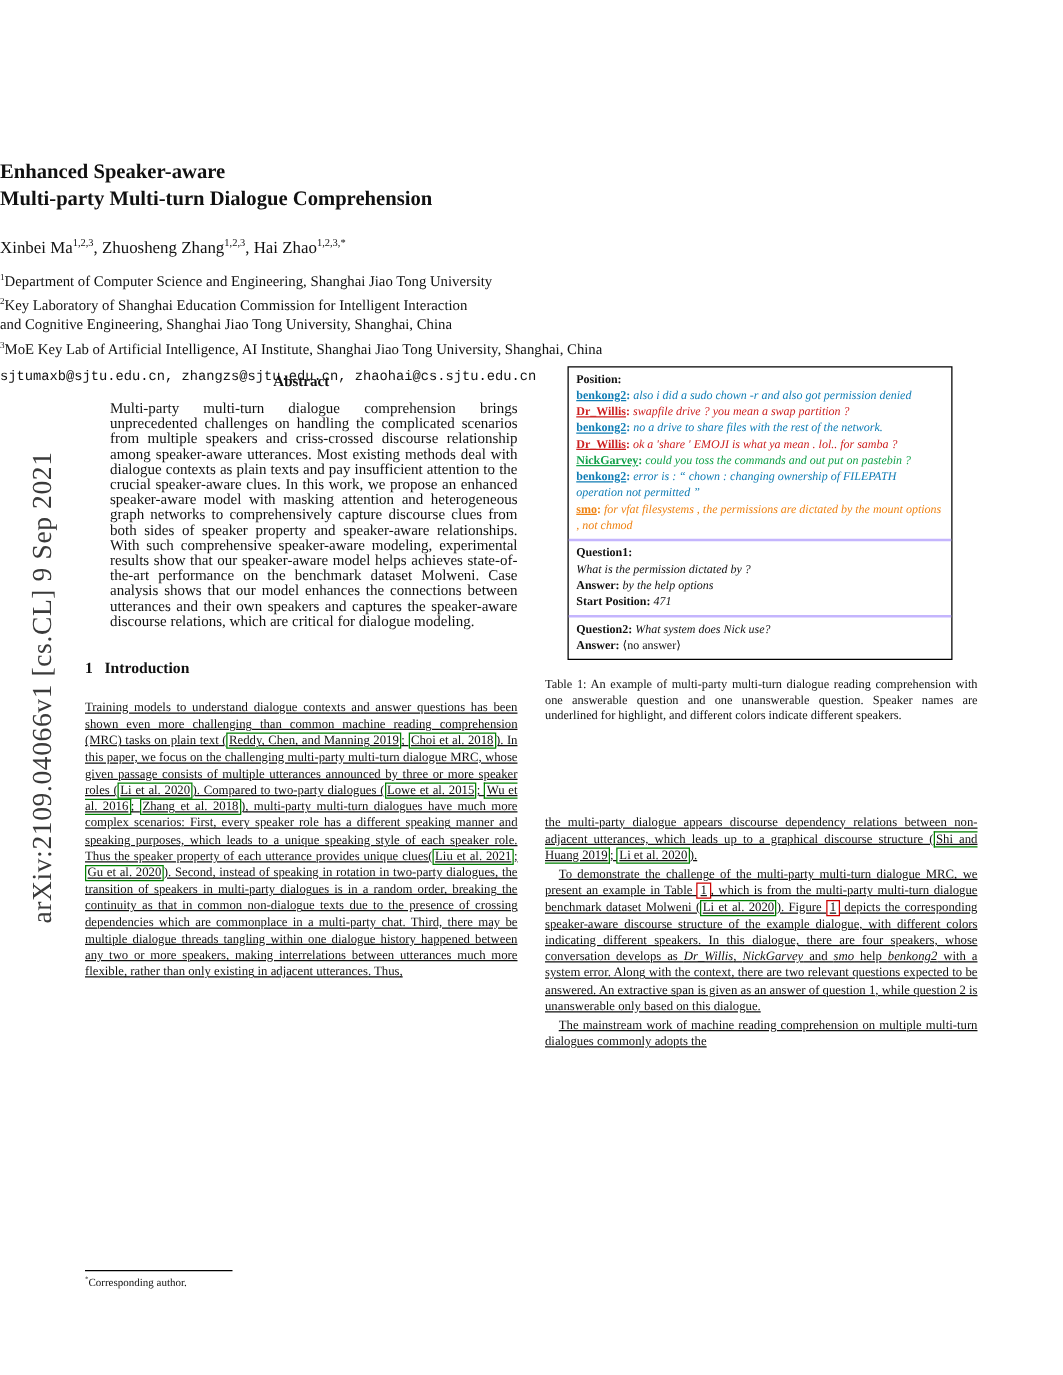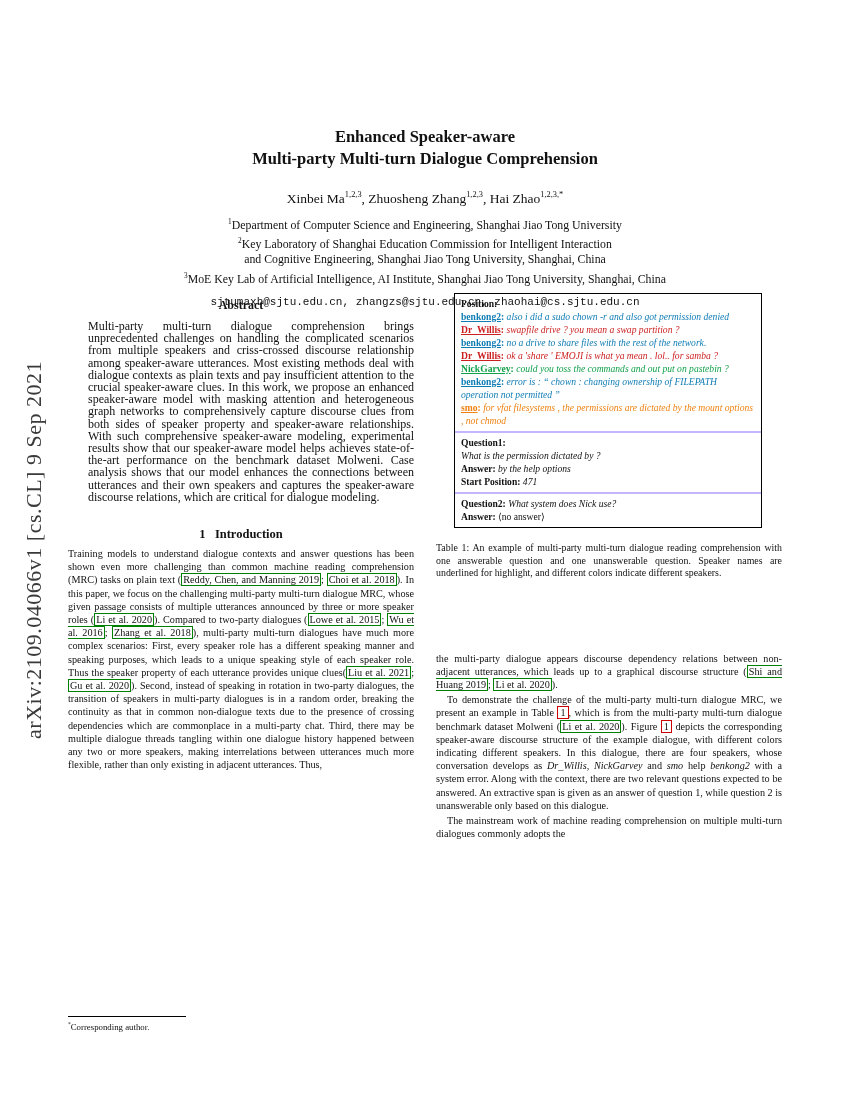--- a/index.html
+++ b/index.html
@@ -6,33 +6,33 @@
   html,body { background:#ffffff; }
   .page {
     position:relative; width:850px; height:1100px; background:#fff;
     font-family:"Liberation Serif", serif; color:#111; overflow:hidden;
   }
   .watermark {
     position:absolute; left:34px; top:550px;
     transform:translate(-50%,-50%) rotate(-90deg);
     white-space:nowrap; font-size:22px; color:#3a3a3a; letter-spacing:.5px;
   }
-  .titleblock { position:absolute; top:126px; left:0; width:100%; text-align:center; }
+  .titleblock { position:absolute; top:126px; left:0; width:100%; text-align:left; }
   .title { font-size:16.5px; font-weight:bold; line-height:22px; }
   .authors { margin-top:20px; font-size:13.5px; font-weight:normal; }
   .affil { margin-top:7px; font-size:11.8px; line-height:15.5px; }
   .email { margin-top:9px; font-family:"Liberation Mono", monospace; font-size:11px; }
   .sup { vertical-align:super; font-size:.62em; }
   .col { position:absolute; width:346px; text-align:justify; }
   .col-left { left:68px; top:298px; }
   .col-right { left:436px; top:293px; }
   .abstract-head { text-align:center; font-weight:bold; font-size:12px; margin-bottom:7px; }
   .abstract-body { font-size:12px; line-height:12.2px; padding-left:20px; }
-  .sec-head { text-align:center; font-weight:bold; font-size:12.5px; margin:24px 0 5px; }
-  .body-p { font-size:10.2px; line-height:13.2px; }
+  .sec-head { font-weight:bold; font-size:12.5px; margin:24px 0 18px; }
+  .body-p { font-size:10.2px; line-height:13.2px;text-decoration:underline; }
   .indent { text-indent:11px; margin-top:2px; }
   .cite { border:1px solid var(--cite); padding:0 1px; }
   .refbox { border:1px solid var(--ref); padding:0 2px; }
   .it { font-style:italic; }
   .bold { font-weight:bold; }
   .c-benkong2 { color:var(--benkong2); }
   .c-drwillis { color:var(--drwillis); }
   .c-nickgarvey { color:var(--nickgarvey); }
   .c-smo { color:var(--smo); }
   .tablebox {

